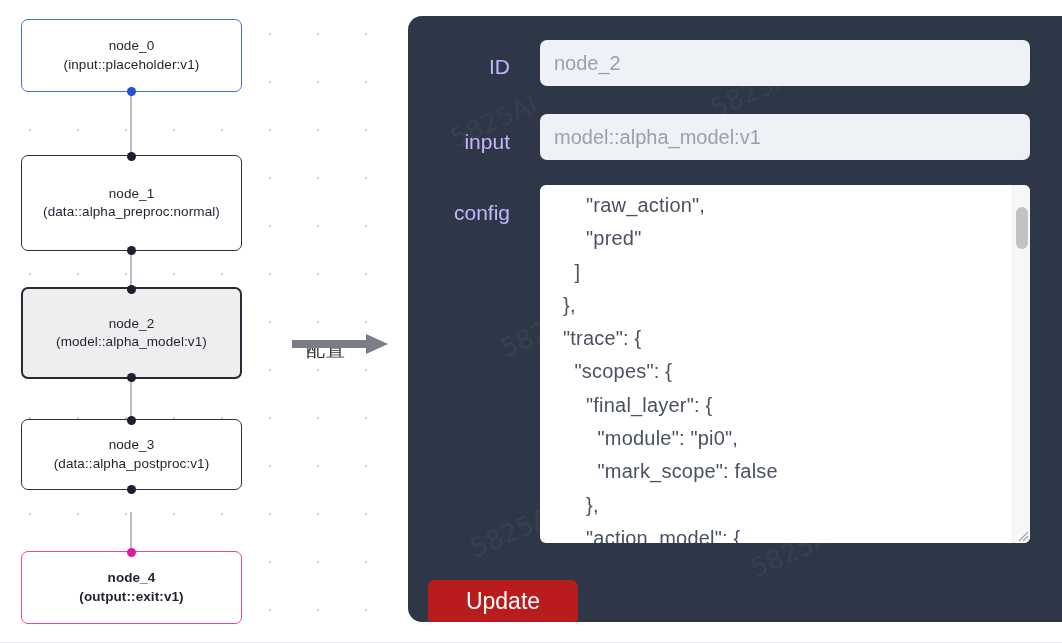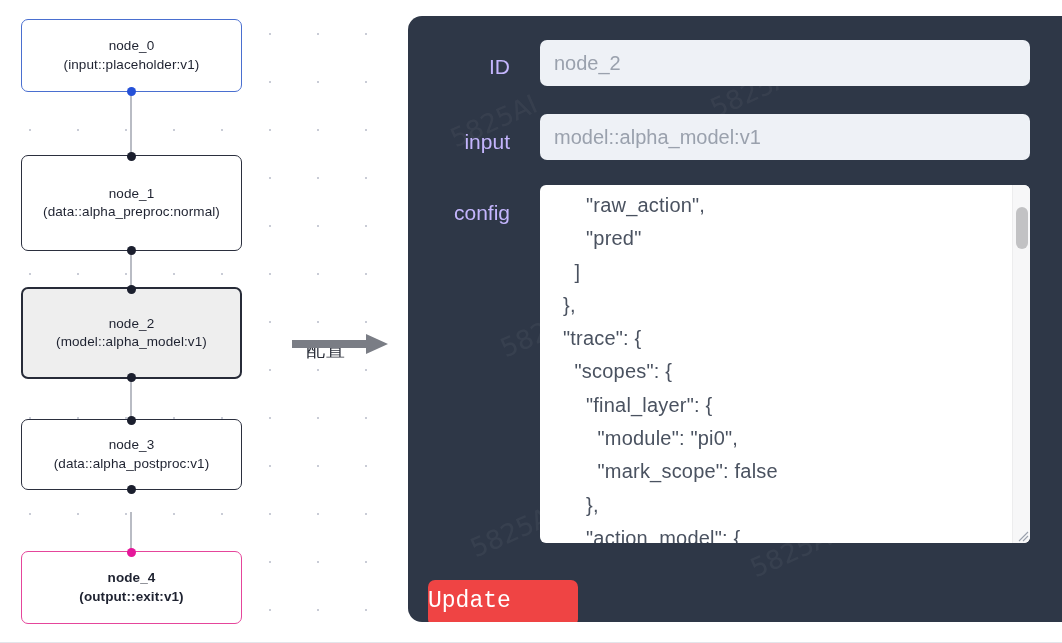--- a/index.html
+++ b/index.html
@@ -125,23 +125,23 @@
   }
   .ta-resize{
     position:absolute;right:1px;bottom:1px;width:14px;height:14px;
     color:#9aa1ad;font-size:11px;line-height:14px;text-align:center;
     pointer-events:none;
   }
   .ta-resize svg{display:block;}
 
   .update-btn{
     position:absolute;left:428px;top:580px;width:150px;height:46px;
-    background:#ef4444;color:#ffffff;border:none;border-radius:7px;
-    font-size:23px;font-family:Liberation Mono, monospace;
-    text-align:left;line-height:42px;
+    background:#b91c1c;color:#ffffff;border:none;border-radius:7px;
+    font-size:23px;font-family:Liberation Sans, sans-serif;
+    text-align:center;line-height:42px;
     cursor:pointer;
   }
 </style>
 </head>
 <body>
 
 <div id="app">
 
   <div class="canvas">
     <div class="canvas-bottom-line"></div>

